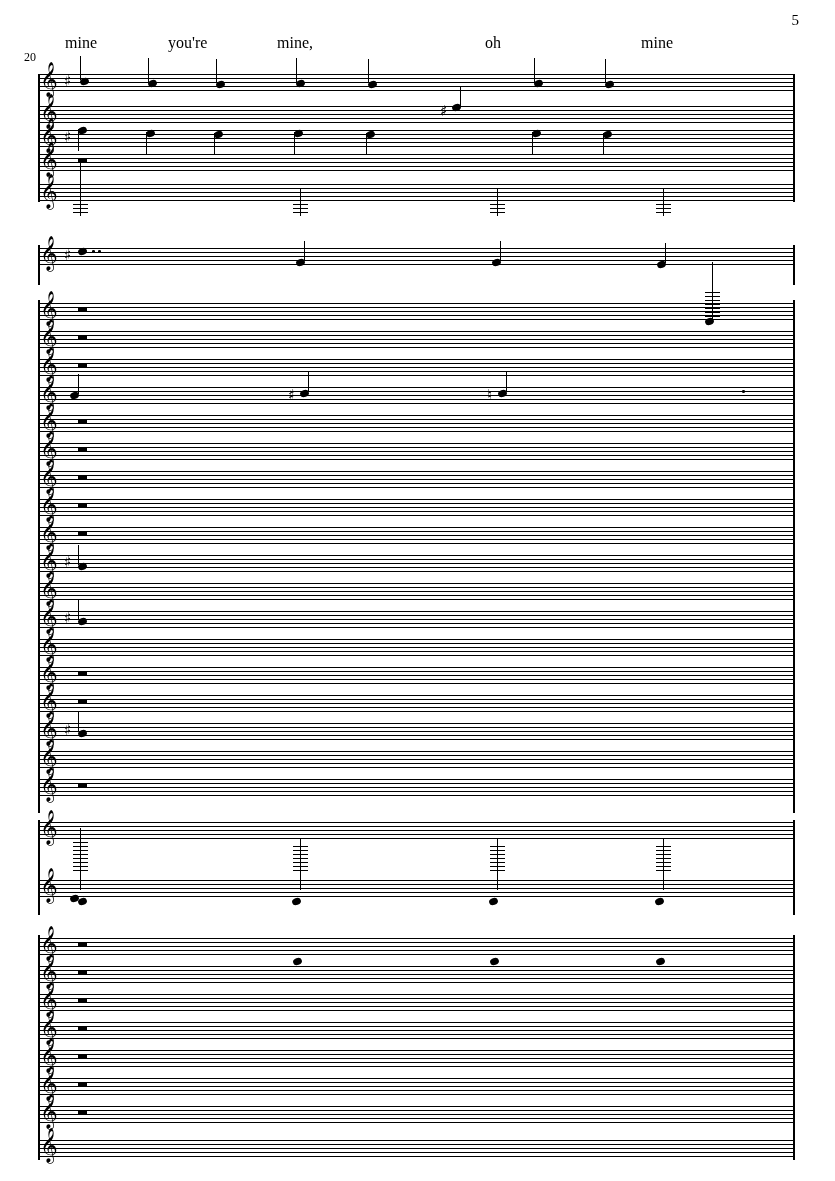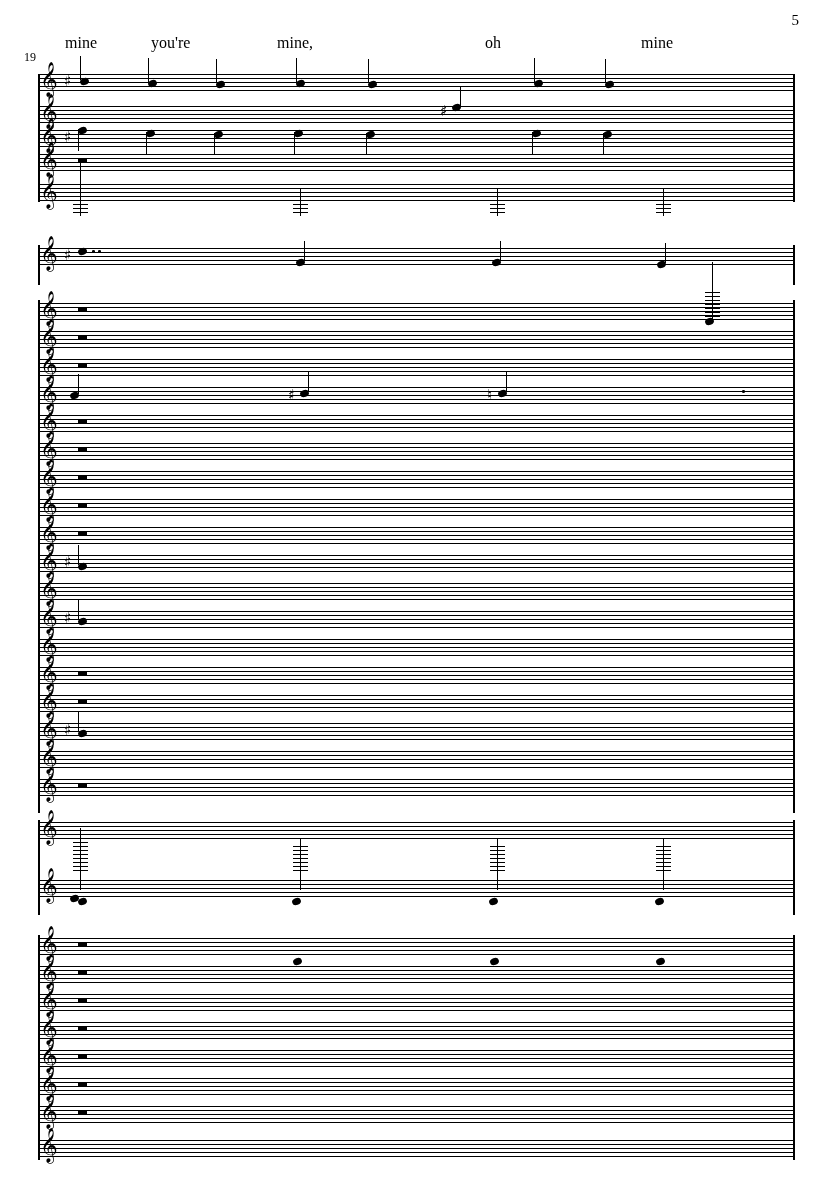--- a/index.html
+++ b/index.html
@@ -136,24 +136,24 @@
     border-radius: 50%;
     background: #000000;
   }
 </style>
 </head>
 <body>
 
 <div id="page">
 
   <div class="page-number">5</div>
-  <div class="measure-number">19</div>
+  <div class="measure-number">20</div>
 
   <div class="lyric" style="left:65px; top:34px;">mine</div>
-  <div class="lyric" style="left:151px; top:34px;">you're</div>
+  <div class="lyric" style="left:168px; top:34px;">you're</div>
   <div class="lyric" style="left:277px; top:34px;">mine,</div>
   <div class="lyric" style="left:485px; top:34px;">oh</div>
   <div class="lyric" style="left:641px; top:34px;">mine</div>
 
   <div class="brace-bar" style="top:74px; height:128px;"></div>
   <div class="end-bar" style="top:74px; height:128px;"></div>
 
   <div class="staff" style="top:74px;">
     <div class="line"></div>
     <div class="line"></div>

